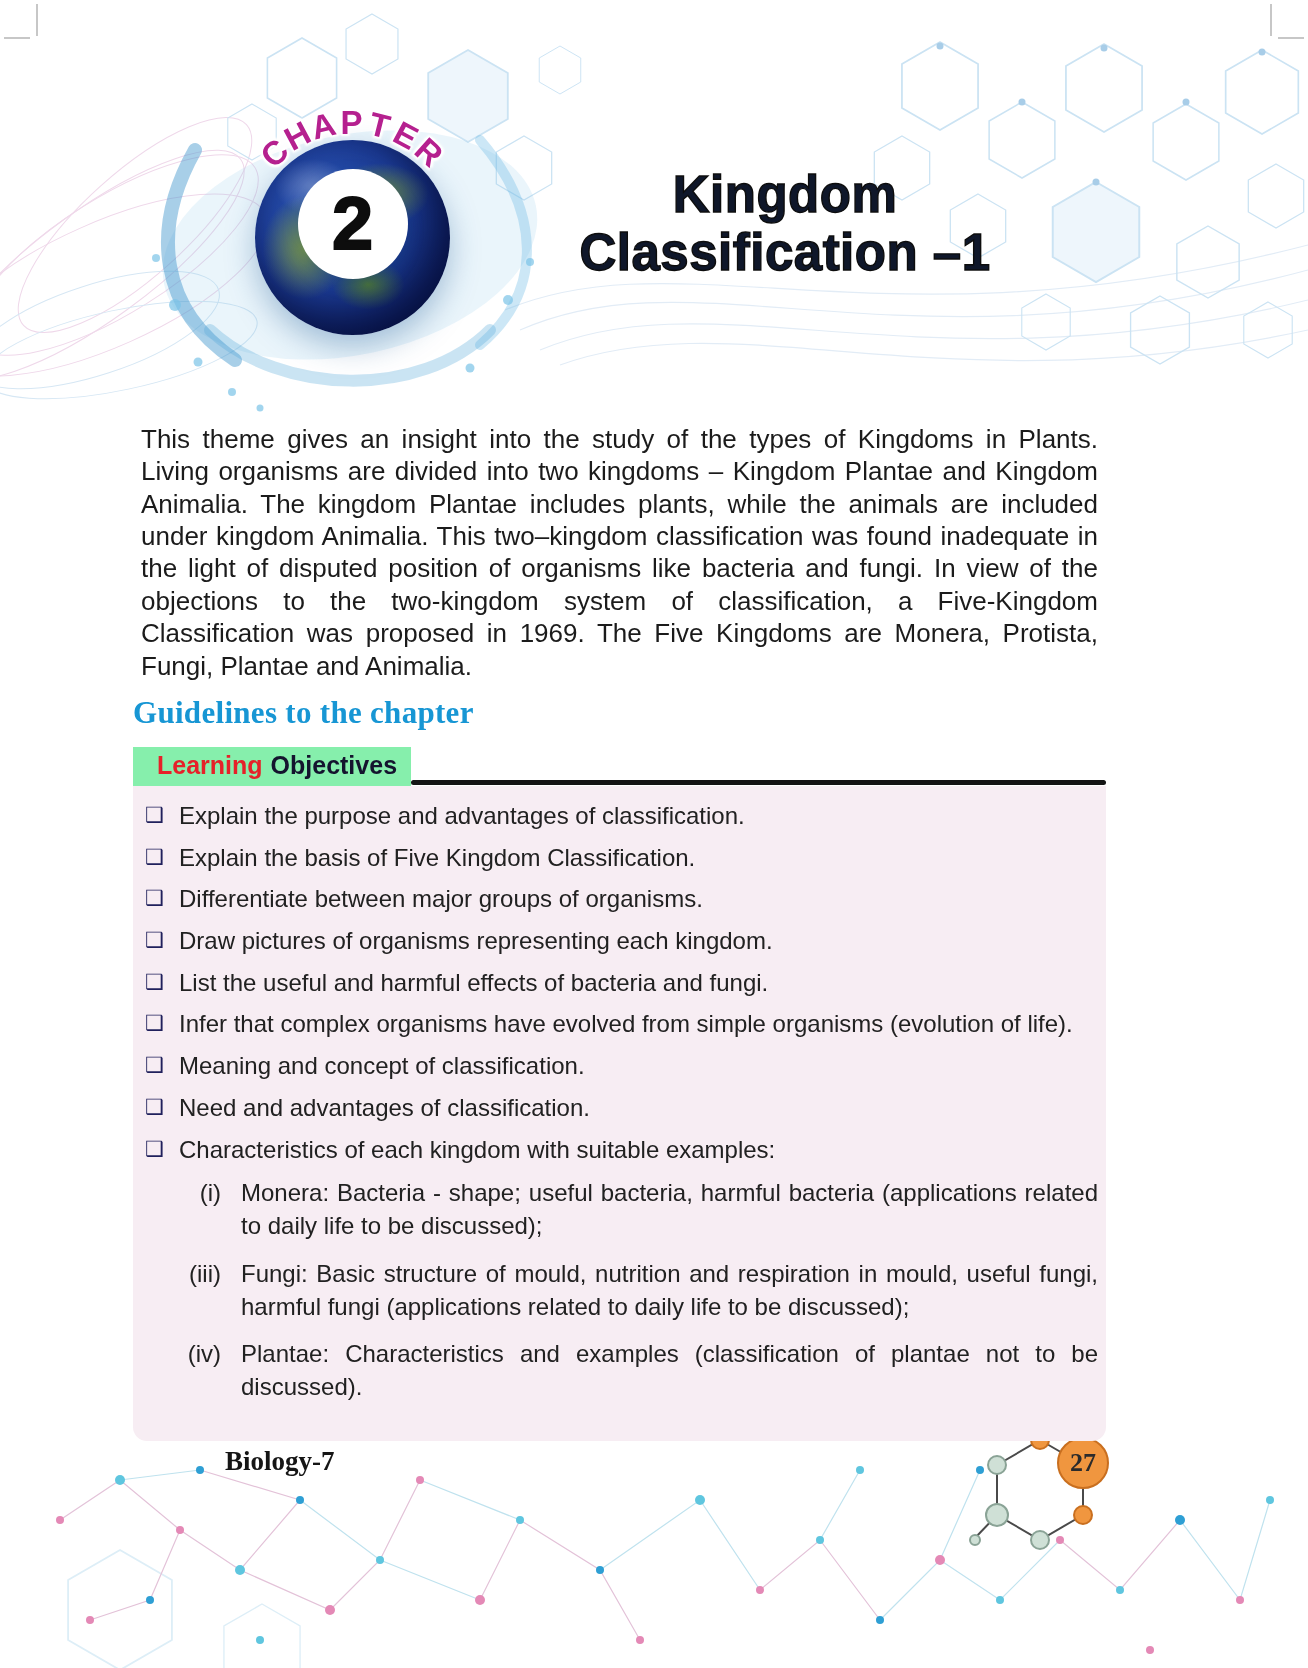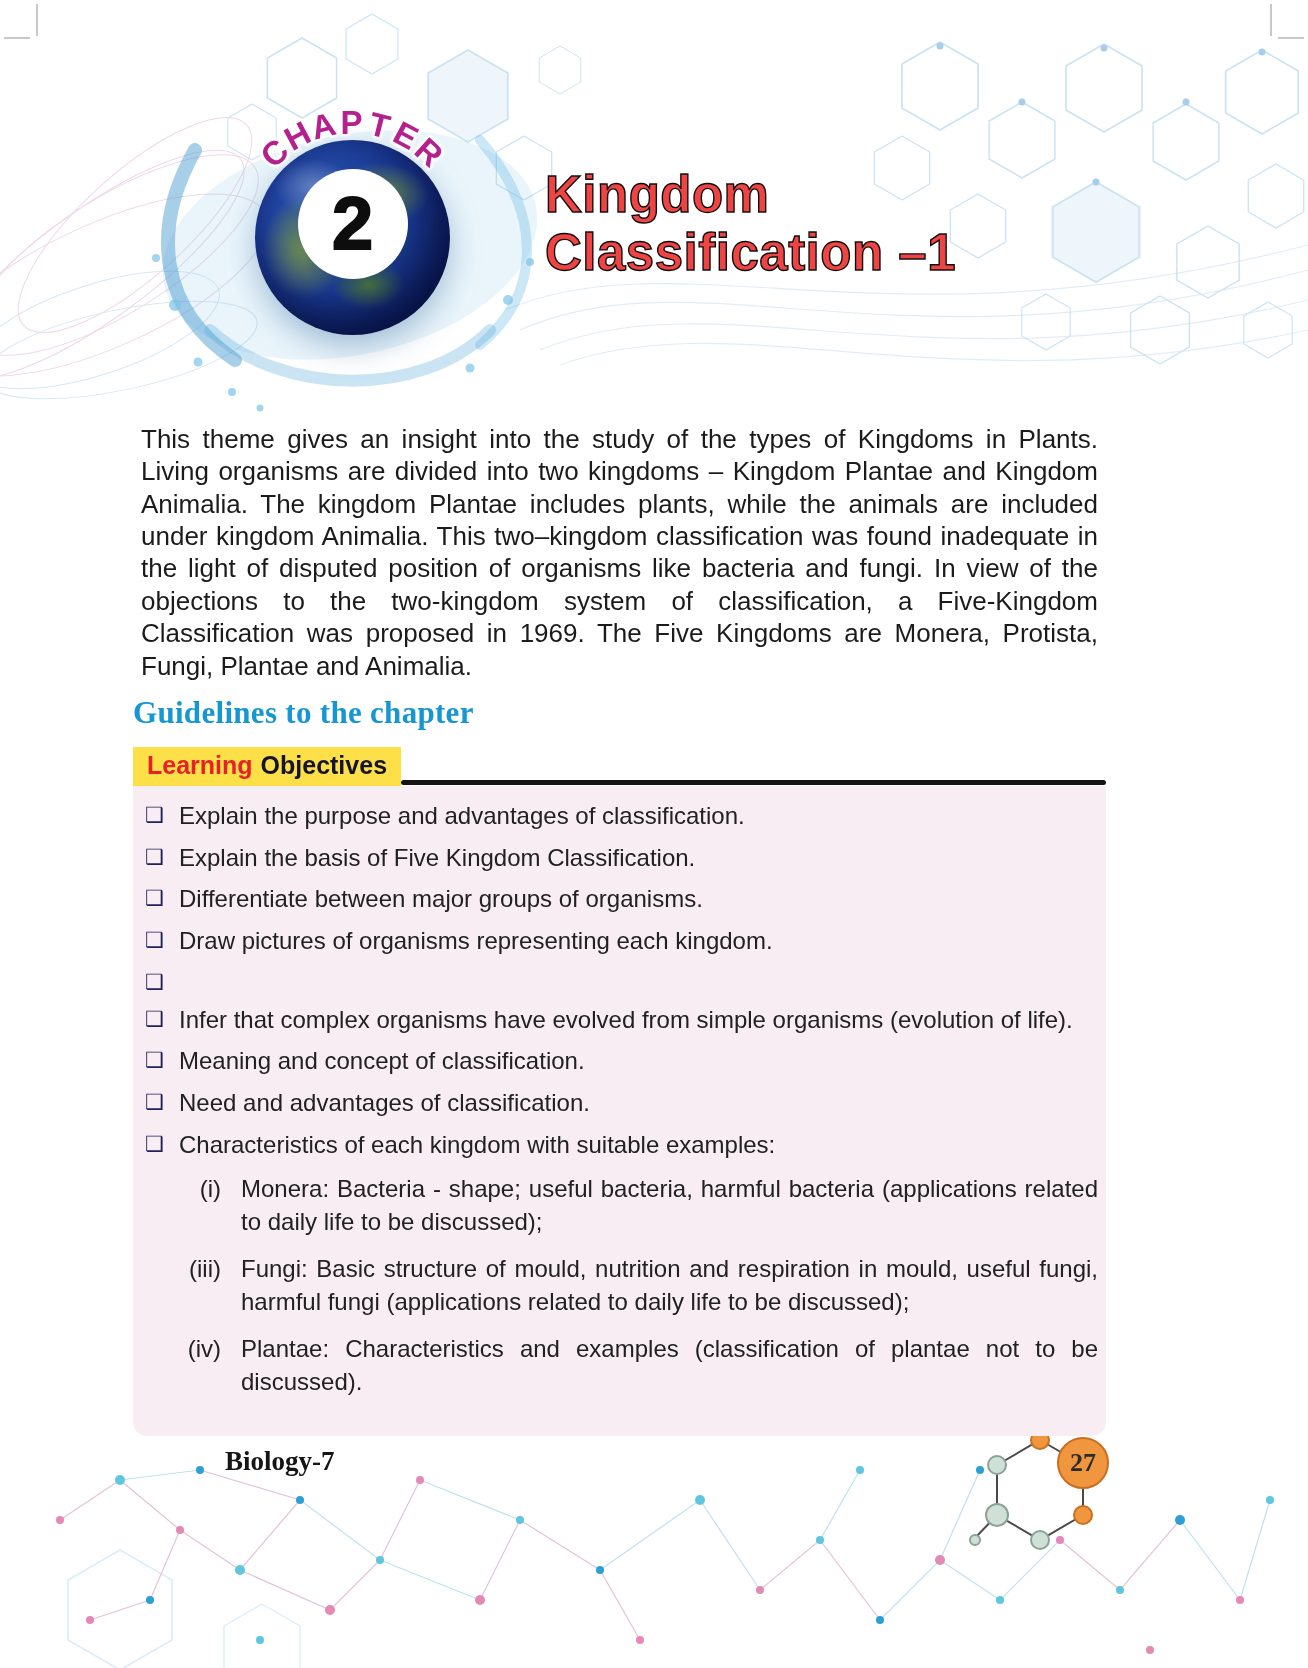--- a/index.html
+++ b/index.html
@@ -27,32 +27,32 @@
   .num-circle{position:absolute;left:50%;top:43%;transform:translate(-50%,-50%);
     width:110px;height:110px;border-radius:50%;background:#ffffff;
     display:flex;align-items:center;justify-content:center;
     box-shadow:0 6px 16px rgba(20,60,110,0.30);}
   .num-circle span{font-size:74px;font-weight:bold;color:#0d0d0d;-webkit-text-stroke:2px #0d0d0d;}
 
   .arc-origin{position:absolute;left:352px;top:238px;width:0;height:0;z-index:4;}
   .arc-letter{position:absolute;font-size:33px;font-weight:bold;color:#b5208f;letter-spacing:1px;
     text-shadow:-2px -2px 2px #fff, 2px -2px 2px #fff, -2px 2px 2px #fff, 2px 2px 2px #fff, 0 0 7px #ffffff;}
 
-  .chapter-title{position:absolute;left:545px;top:166px;width:480px;margin:0;
-    font-size:51px;line-height:1.14;font-weight:bold;color:#ef4444;
+  .chapter-title{position:absolute;left:545px;top:166px;width:480px;margin:0;text-align:center;
+    font-size:51px;line-height:1.14;font-weight:bold;color:#0f172a;
     -webkit-text-stroke:1.4px #0d0d0d;letter-spacing:0.5px;z-index:3;}
 
   
   .content{position:absolute;left:133px;top:415px;width:973px;z-index:2;}
   .intro{margin:8px;font-size:26px;line-height:1.245;text-align:justify;color:#1b1b1b;}
   .guidelines{margin:13px 0 16px;font-family:"Liberation Serif",serif;font-weight:bold;
     font-size:31px;color:#1796d4;letter-spacing:0.3px;}
 
   .lo-row{display:flex;align-items:flex-end;}
-  .lo-badge{background:#fde047;padding:4px 14px 6px 14px;font-size:25px;font-weight:bold;white-space:nowrap;}
+  .lo-badge{background:#86efac;padding:4px 14px 6px 24px;font-size:25px;font-weight:bold;white-space:nowrap;}
   .lo-red{color:#e62129;}
   .lo-dark{color:#14142e;margin-left:8px;}
   .lo-rule{flex:1;height:5px;background:#141414;border-radius:3px;margin-bottom:1px;}
 
   .objectives-box{background:#f7edf3;padding:15px 6px 24px 12px;border-radius:0 0 14px 14px;}
   .obj-list{list-style:none;margin:0;padding:0;}
   .obj-list li{display:flex;align-items:flex-start;margin:0 0 11px;}
   .bullet{flex:0 0 34px;font-size:21px;color:#20205c;padding-top:2px;}
   .obj-text{font-size:24px;color:#212121;line-height:1.28;}
   .sub-list{list-style:none;margin:4px 0 0;padding:0;}
@@ -202,20 +202,21 @@
           <li>
             <span class="bullet">❑</span>
             <span class="obj-text">Differentiate between major groups of organisms.</span>
           </li>
           <li>
             <span class="bullet">❑</span>
             <span class="obj-text">Draw pictures of organisms representing each kingdom.</span>
           </li>
           <li>
             <span class="bullet">❑</span>
+            <span class="obj-text">List the useful and harmful effects of bacteria and fungi.</span>
           </li>
           <li>
             <span class="bullet">❑</span>
             <span class="obj-text">Infer that complex organisms have evolved from simple organisms (evolution of life).</span>
           </li>
           <li>
             <span class="bullet">❑</span>
             <span class="obj-text">Meaning and concept of classification.</span>
           </li>
           <li>

